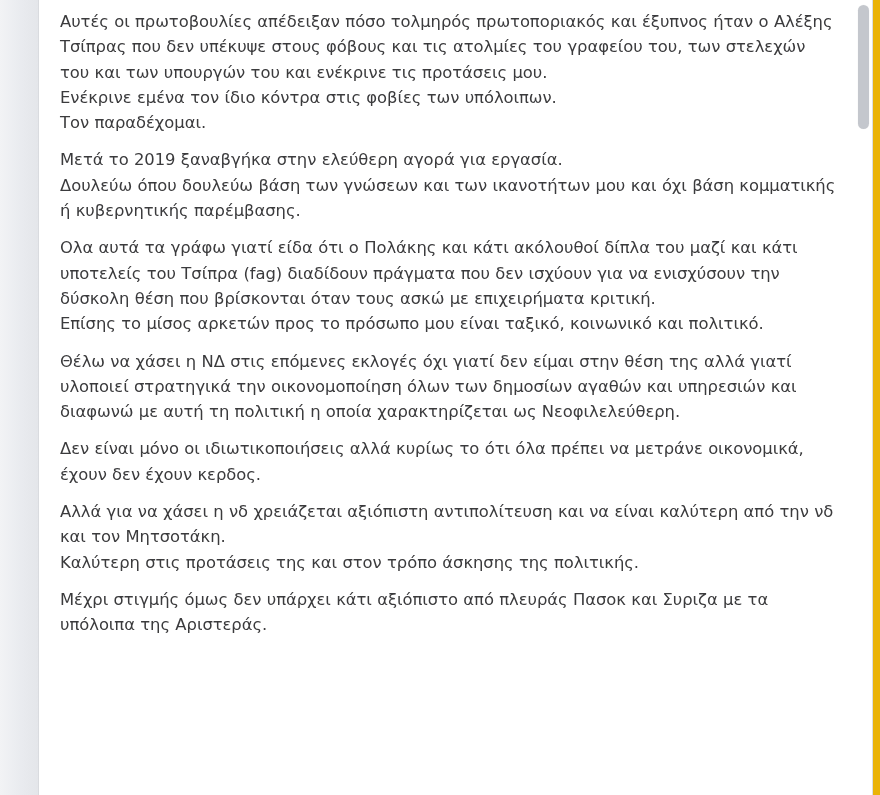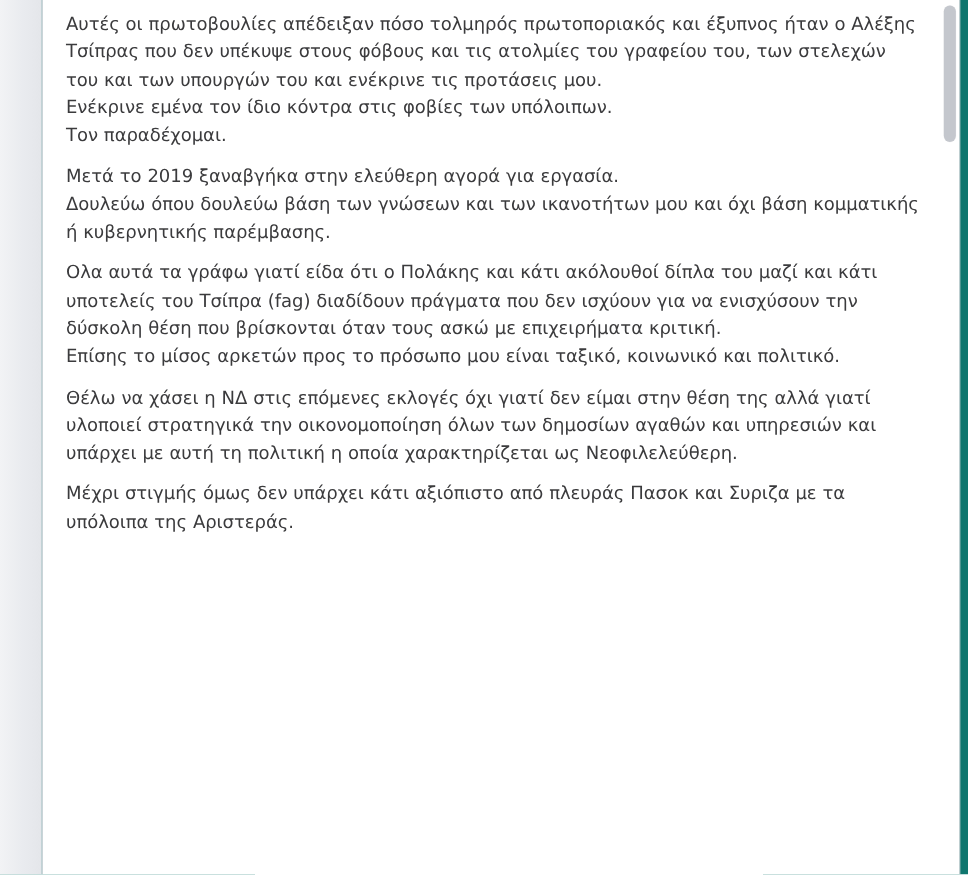--- a/index.html
+++ b/index.html
@@ -13,21 +13,21 @@
     overflow: hidden;
     background: #ffffff;
     font-family: "DejaVu Sans", "Liberation Sans", sans-serif;
   }
 
   .screen {
     position: relative;
     width: 880px;
     height: 795px;
     overflow: hidden;
-    background: #0f766e;
+    background: #eab308;
   }
 
   
   .left-gutter {
     position: absolute;
     left: 0;
     top: 0;
     width: 38px;
     height: 795px;
     background: linear-gradient(to right, #f2f3f5 0%, #e9ebef 55%, #e4e6ea 100%);
@@ -123,21 +123,25 @@
 
   <div class="content-card">
     <div class="post-body" id="post-body">
         <p class="para first">Αυτές οι πρωτοβουλίες απέδειξαν πόσο τολμηρός πρωτοποριακός και έξυπνος ήταν ο Αλέξης Τσίπρας που δεν υπέκυψε στους φόβους και τις ατολμίες του γραφείου του, των στελεχών του και των υπουργών του και ενέκρινε τις προτάσεις μου.
 Ενέκρινε εμένα τον ίδιο κόντρα στις φοβίες των υπόλοιπων.
 Τον παραδέχομαι.</p>
         <p class="para">Μετά το 2019 ξαναβγήκα στην ελεύθερη αγορά για εργασία.
 Δουλεύω όπου δουλεύω βάση των γνώσεων και των ικανοτήτων μου και όχι βάση κομματικής ή κυβερνητικής παρέμβασης.</p>
         <p class="para">Ολα αυτά τα γράφω γιατί είδα ότι ο Πολάκης και κάτι ακόλουθοί δίπλα του μαζί και κάτι υποτελείς του Τσίπρα (fag) διαδίδουν πράγματα που δεν ισχύουν για να ενισχύσουν την δύσκολη θέση που βρίσκονται όταν τους ασκώ με επιχειρήματα κριτική.
 Επίσης το μίσος αρκετών προς το πρόσωπο μου είναι ταξικό, κοινωνικό και πολιτικό.</p>
-        <p class="para">Θέλω να χάσει η ΝΔ στις επόμενες εκλογές όχι γιατί δεν είμαι στην θέση της αλλά γιατί υλοποιεί στρατηγικά την οικονομοποίηση όλων των δημοσίων αγαθών και υπηρεσιών και υπάρχει με αυτή τη πολιτική η οποία χαρακτηρίζεται ως Νεοφιλελεύθερη.</p>
+        <p class="para">Θέλω να χάσει η ΝΔ στις επόμενες εκλογές όχι γιατί δεν είμαι στην θέση της αλλά γιατί υλοποιεί στρατηγικά την οικονομοποίηση όλων των δημοσίων αγαθών και υπηρεσιών και διαφωνώ με αυτή τη πολιτική η οποία χαρακτηρίζεται ως Νεοφιλελεύθερη.</p>
+        <p class="para">Δεν είναι μόνο οι ιδιωτικοποιήσεις αλλά κυρίως το ότι όλα πρέπει να μετράνε οικονομικά,
+έχουν δεν έχουν κερδος.</p>
+        <p class="para">Αλλά για να χάσει η νδ χρειάζεται αξιόπιστη αντιπολίτευση και να είναι καλύτερη από την νδ και τον Μητσοτάκη.
+Καλύτερη στις προτάσεις της και στον τρόπο άσκησης της πολιτικής.</p>
         <p class="para">Μέχρι στιγμής όμως δεν υπάρχει κάτι αξιόπιστο από πλευράς Πασοκ και Συριζα με τα υπόλοιπα της Αριστεράς.</p>
       </div>
   </div>
 
   <div class="card-right-rule"></div>
 
   <div class="scrollbar">
     <div class="scrollbar-thumb" style="top: 5px; height: 124px; background: rgb(196, 199, 205);"></div>
   </div>
 

